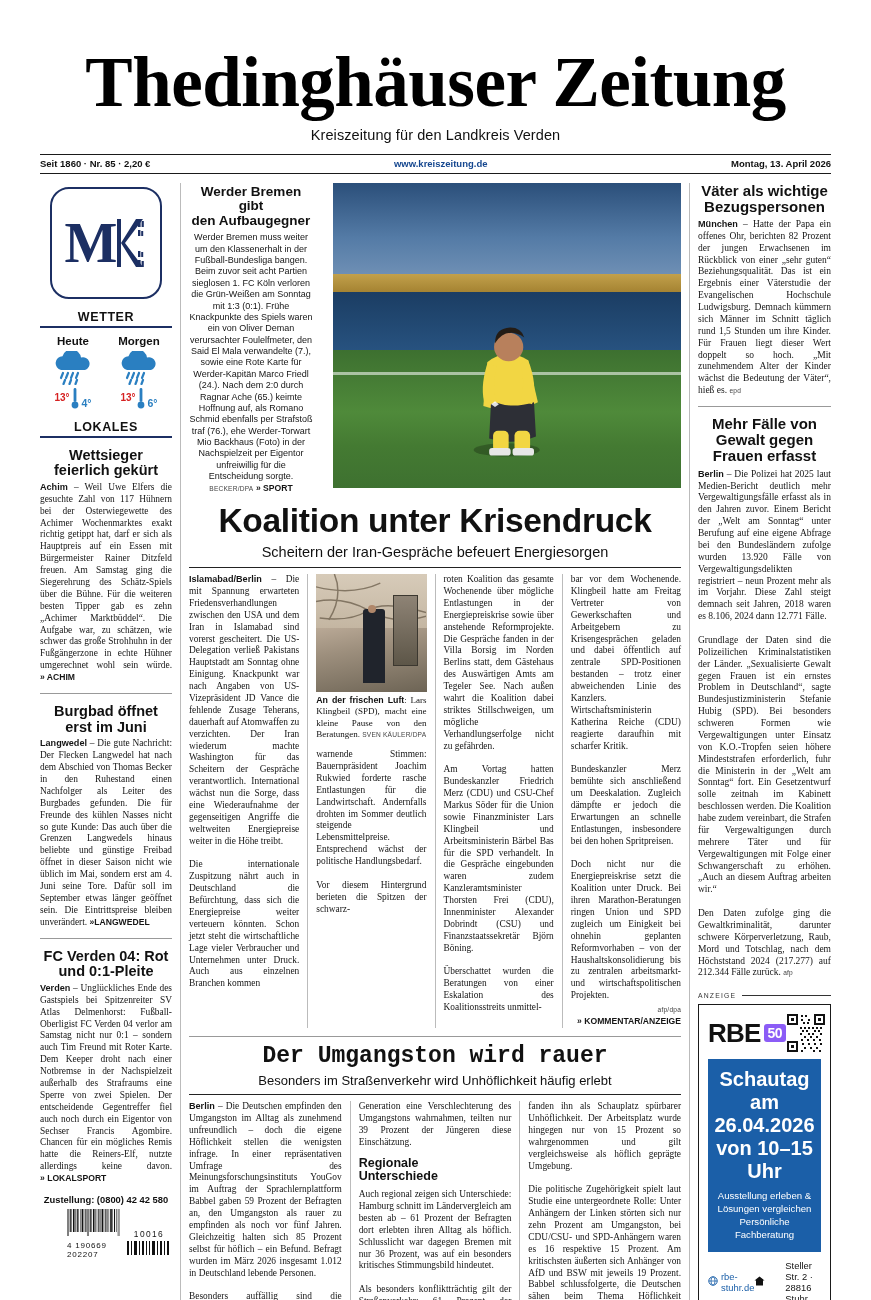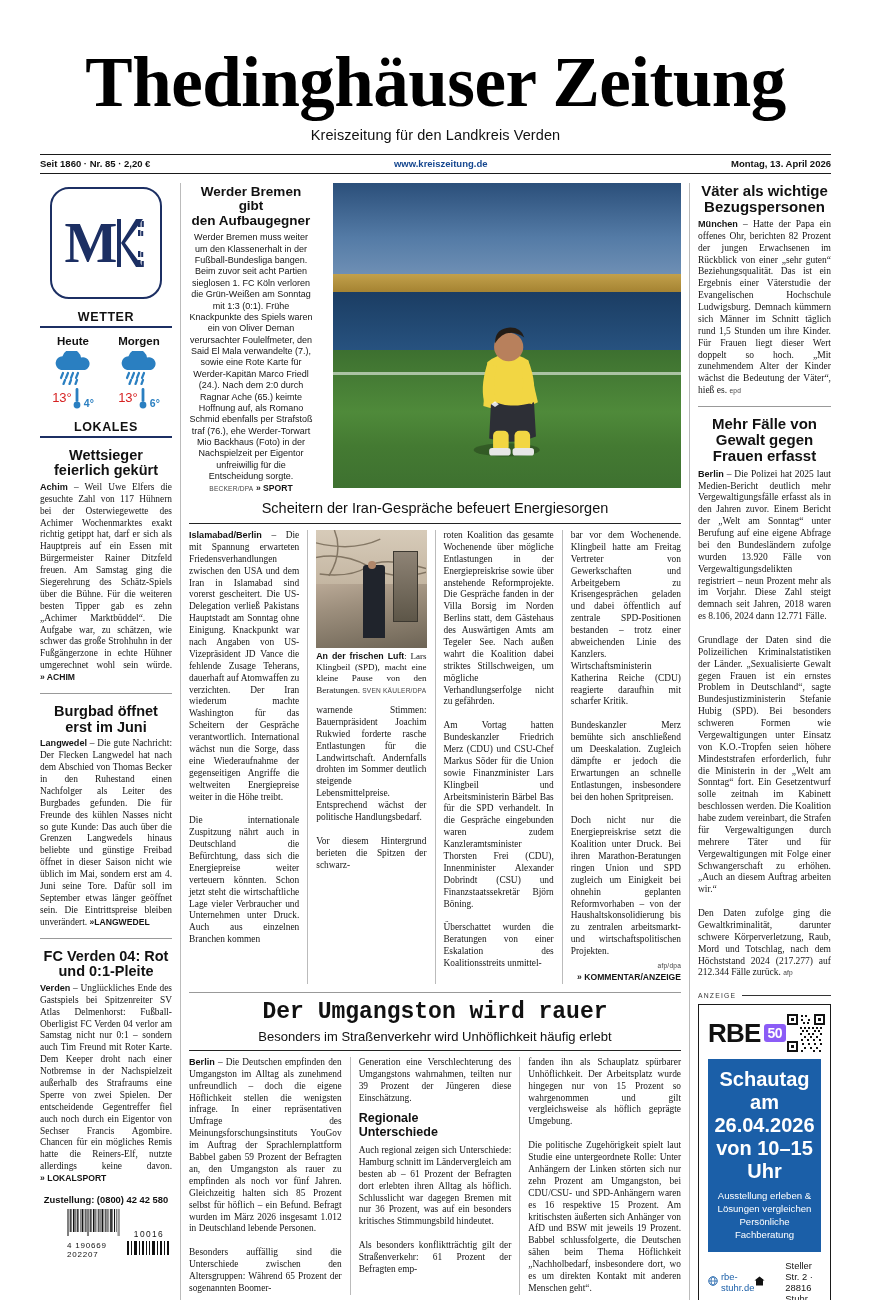--- a/index.html
+++ b/index.html
@@ -90,21 +90,21 @@
     font-size:12.5px; text-align:center; letter-spacing:0.6px;
     margin:11px 0 2px 0; color:#111;
   }
   .sec-rule { border-top:2.2px solid #1c2f63; }
 
   .wx { display:flex; margin-top:7px; }
   .wx-day { flex:1; text-align:center; }
   .wx-name { font-family:"Liberation Sans", sans-serif; font-weight:700; font-size:11.5px; }
   .wx-icon { margin:4px auto 2px auto; width:46px; height:34px; }
   .wx-temps { display:flex; align-items:center; justify-content:center; gap:1px; }
-  .wx-hi { font-family:"Liberation Sans", sans-serif; font-weight:400; font-size:13px; color:#d62222; }
+  .wx-hi { font-family:"Liberation Sans", sans-serif; font-weight:700; font-size:10px; color:#d62222; }
   .wx-lo { font-family:"Liberation Sans", sans-serif; font-weight:700; font-size:10.5px; color:#2a7fc1; margin-left:2px; align-self:flex-end; }
   .thermo { width:8px; height:22px; }
 
   .art { margin-top:10px; }
   .art .hl-s { margin-bottom:3px; }
 
   .rule-thin { border-top:0.8px solid #999; margin:9px 0 0 0; }
 
   .zustell {
     font-family:"Liberation Sans", sans-serif; font-weight:700;
@@ -422,20 +422,21 @@
               <path d="M72 58 q10 26 4 46 l-12 -4 q6 -18 0 -38 z" fill="#f2d643"></path>
               <circle cx="52" cy="44" r="15" fill="#b8805c"></circle>
               <path d="M38 40 q12 -18 30 -6 q-4 -12 -18 -10 q-12 2 -12 16z" fill="#241c15"></path>
               <path d="M34 104 l4 -3 l4 3 l-4 3z" fill="#fff" opacity=".85"></path>
             </svg>
           </div>
         </div>
       </div>
 
       <div>
+        <div class="big-head">Koalition unter Krisendruck</div>
         <div class="big-sub">Scheitern der Iran-Gespräche befeuert Energiesorgen</div>
         <div class="rule-double"></div>
 
         <div class="cols4">
           <div>
             <p class="body-txt" style="white-space:pre-line"><span class="place">Islamabad/Berlin</span><span> – Die mit Spannung erwarteten Friedensverhandlungen zwischen den USA und dem Iran in Islamabad sind vorerst gescheitert. Die US-Delegation verließ Pakistans Hauptstadt am Sonntag ohne Einigung. Knackpunkt war nach Angaben von US-Vizepräsident JD Vance die fehlende Zusage Teherans, dauerhaft auf Atomwaffen zu verzichten. Der Iran wiederum machte Washington für das Scheitern der Gespräche verantwortlich. International wächst nun die Sorge, dass eine Wiederaufnahme der gegenseitigen Angriffe die weltweiten Energiepreise weiter in die Höhe treibt.
 
 Die internationale Zuspitzung nährt auch in Deutschland die Befürchtung, dass sich die Energiepreise weiter verteuern könnten. Schon jetzt steht die wirtschaftliche Lage vieler Verbraucher und Unternehmen unter Druck. Auch aus einzelnen Branchen kommen</span></p>
           </div>
           <div>

